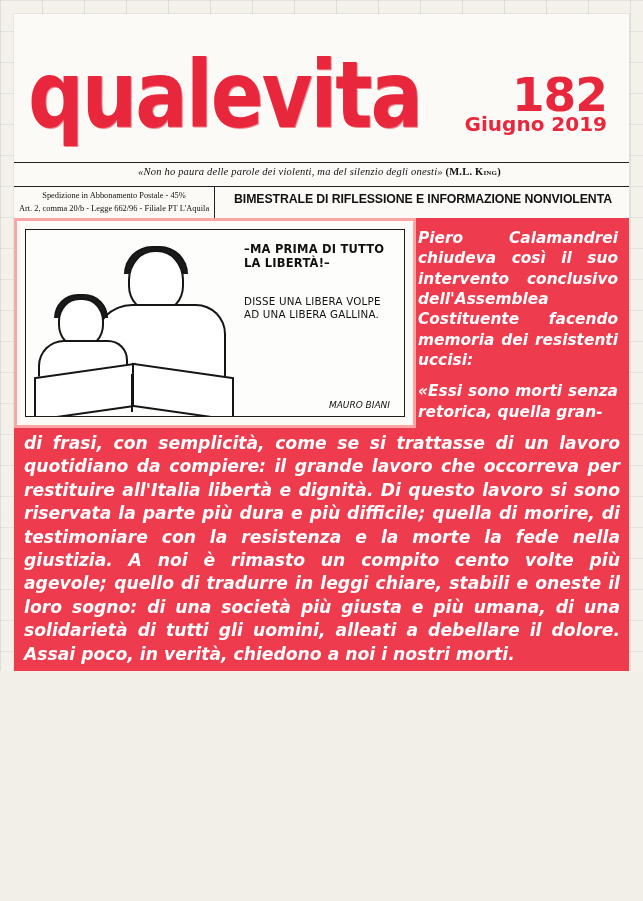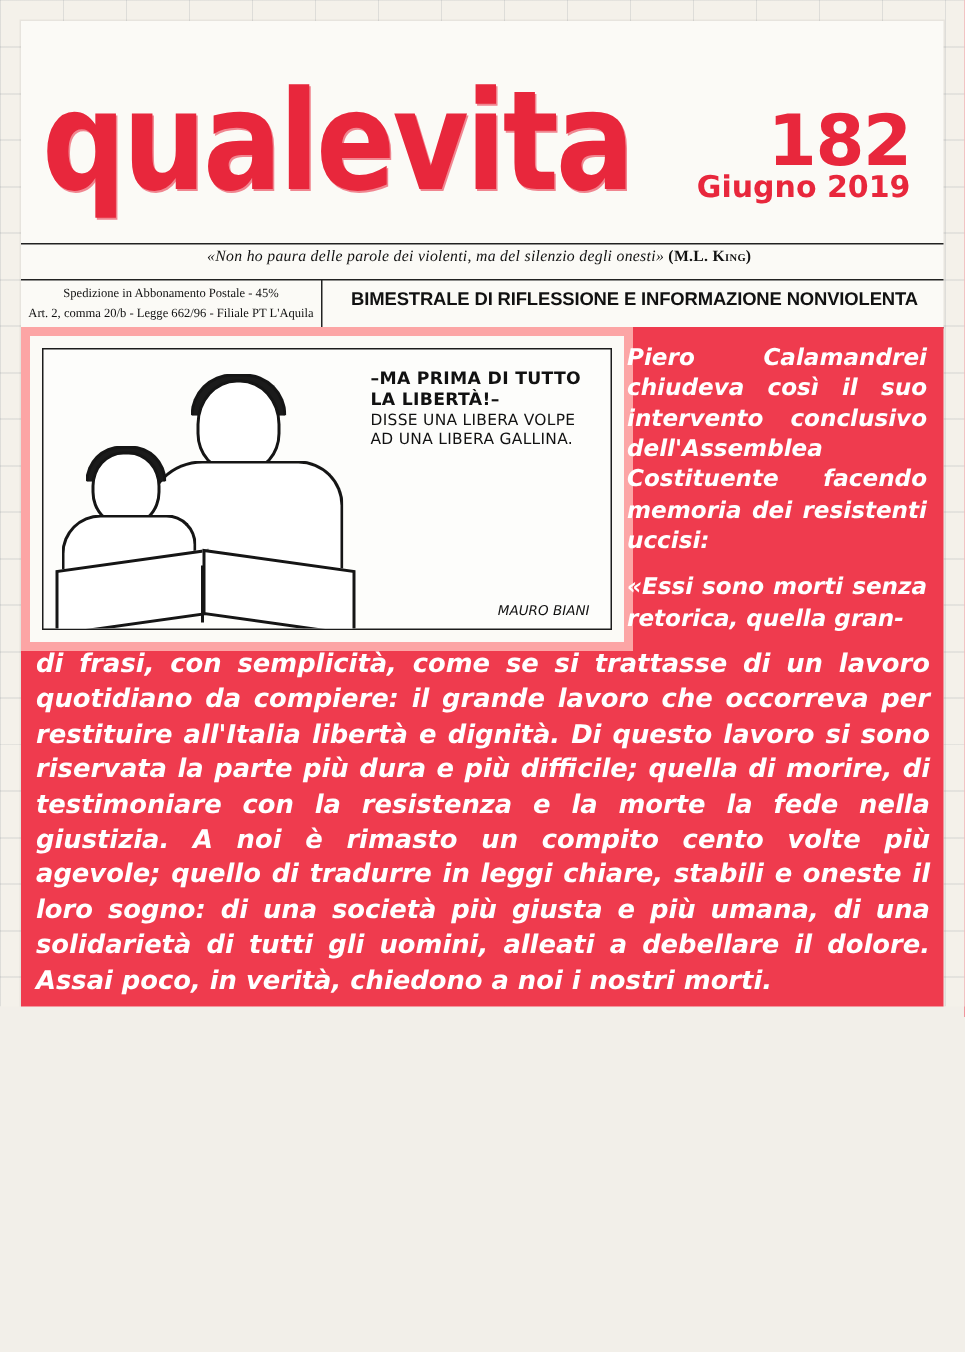--- a/index.html
+++ b/index.html
@@ -87,37 +87,37 @@
   }
   
   .red-panel{
     position:absolute;left:14px;top:218px;width:615px;height:669px;
     background:#ef3b4e;
     overflow:hidden;
   }
   .cartoon{
     position:absolute;left:0;top:0;width:396px;height:204px;
     background:#fbfaf6;
-    border:6px solid #fca5a5;
+    border:3px solid #fca5a5;
     overflow:hidden;
   }
   .cartoon-inner{
     position:absolute;left:8px;top:8px;right:8px;bottom:8px;
     border:1.4px solid #1c1c1c;
     background:#fdfdfb;
     overflow:hidden;
   }
   .cartoon-text{
     position:absolute;right:10px;top:12px;width:150px;
     font-family:"DejaVu Sans", sans-serif;
     font-size:11.5px;line-height:1.25;color:#111;font-weight:bold;
     letter-spacing:.2px;
   }
   .cartoon-text .l1{ }
-  .cartoon-text .l2{font-size:10.3px;font-weight:normal;}
+  .cartoon-text .l2{margin-top:24px;font-size:10.3px;font-weight:normal;}
   .signature{
     position:absolute;right:14px;bottom:6px;
     font-family:"DejaVu Sans", sans-serif;font-size:9px;color:#111;
     font-style:italic;
   }
   
   .art{position:absolute;left:6px;bottom:0;width:215px;height:170px;}
   .art .head-big{
     position:absolute;left:96px;top:4px;width:52px;height:58px;
     border:2.2px solid #151515;border-radius:48% 48% 42% 42%;

